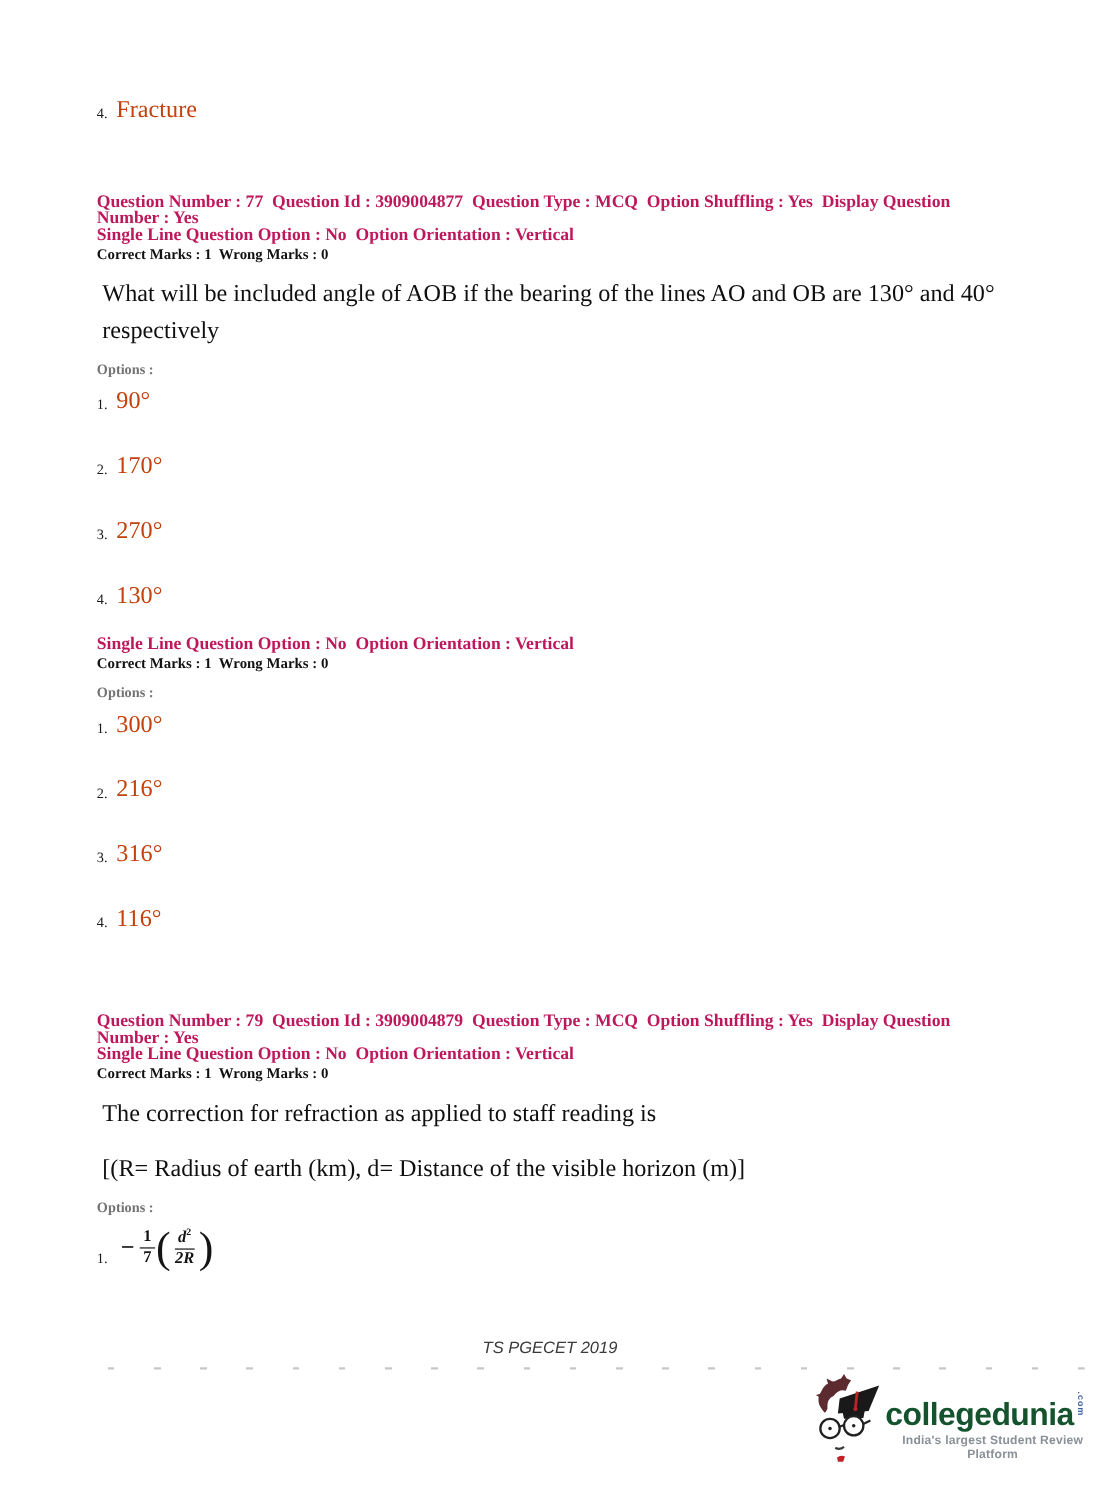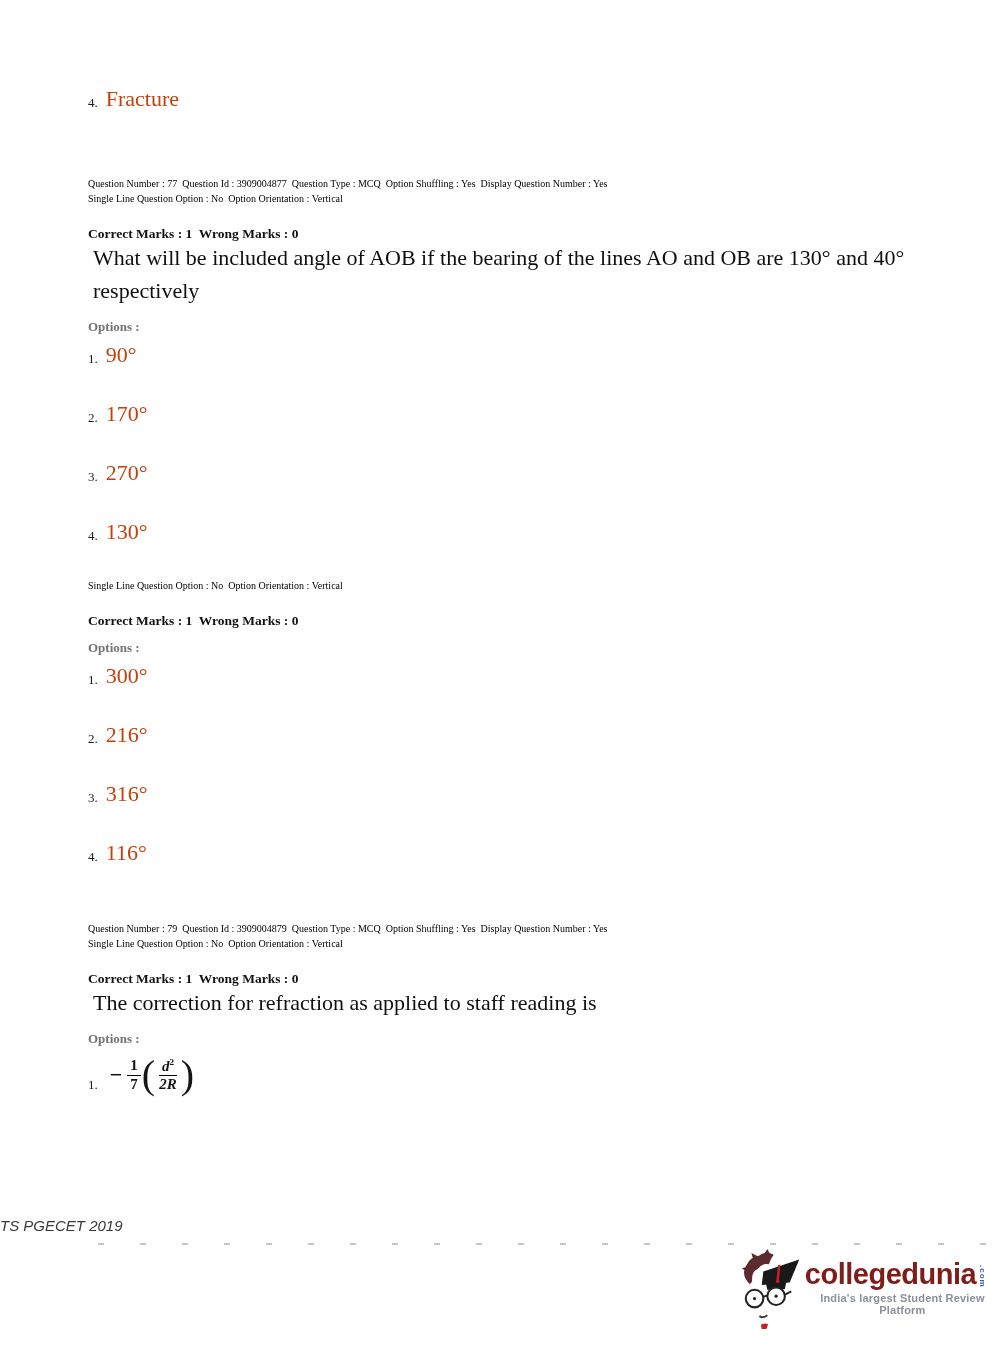--- a/index.html
+++ b/index.html
@@ -14,40 +14,40 @@
   .abs{position:absolute;}
   
   .prev-opt{top:86px;left:88px;display:flex;align-items:flex-end;}
   .opt-num{font-size:13px;color:#1a1a1a;margin-right:8px;padding-bottom:1px;}
   .opt-val{font-size:22px;line-height:26px;color:#c2410c;}
   
   .qblock{left:88px;width:824px;}
   #q77{top:176px;}
   #q78{top:578px;}
   #q79{top:921px;}
-  .meta{font-weight:normal;font-size:10px;line-height:15px;white-space:pre-wrap;color:#000000;}
-  .marks{font-weight:bold;font-size:13.5px;line-height:15px;margin-top:20px;white-space:pre-wrap;color:#121212;}
-  .qtext{font-size:22px;line-height:33px;margin-top:0;padding-left:5px;color:#0f0f0f;max-width:830px;}
+  .meta{font-weight:bold;font-size:16px;line-height:15px;white-space:pre-wrap;color:#be185d;}
+  .marks{font-weight:bold;font-size:13.5px;line-height:15px;margin-top:2px;white-space:pre-wrap;color:#121212;}
+  .qtext{font-size:22px;line-height:33px;margin-top:12px;padding-left:5px;color:#0f0f0f;max-width:830px;}
   .qtext2{font-size:22px;line-height:33px;margin-top:17px;padding-left:5px;color:#0f0f0f;}
   .opt-label{font-weight:bold;font-size:13px;margin-top:12px;white-space:pre-wrap;color:#737373;}
   .option{display:flex;align-items:flex-end;margin-top:33px;}
   .option.first{margin-top:7px;}
   
   .formula-row{display:flex;align-items:flex-end;margin-top:8px;}
   .formula-row .opt-num{padding-bottom:2px;}
   .formula{display:inline-flex;align-items:center;font-weight:bold;font-size:15px;margin-left:4px;}
   .minus{font-size:22px;font-weight:bold;margin-right:5px;}
   .frac{display:inline-flex;flex-direction:column;align-items:center;line-height:1.15;}
   .frac .fnum{border-bottom:1.6px solid #000;padding:0 3px;}
   .frac .fden{padding:0 3px;}
   .paren{font-size:40px;font-weight:normal;line-height:40px;margin:0 1px;font-family:"Liberation Serif",serif;}
   .inner i{font-style:italic;}
   .inner sup{font-size:9px;}
   
-  .footer-exam{top:1217px;left:0;width:1000px;text-align:left;
+  .footer-exam{top:1217px;left:0;width:1000px;text-align:center;
     font-family:"Liberation Sans",sans-serif;font-style:italic;font-size:15px;color:#3a3a3a;}
   .faded-row{top:1243px;left:98px;width:888px;height:2px;
     background:repeating-linear-gradient(90deg,#c6c6c6 0 6px,transparent 6px 42px);}
   
   .logo{top:1243px;left:737px;display:flex;align-items:flex-start;}
   .logo-text{margin-left:4px;margin-top:16px;}
   .brand-row{display:flex;align-items:flex-start;}
   .brand{font-family:"Liberation Sans",sans-serif;font-weight:bold;font-size:29px;line-height:30px;letter-spacing:-0.5px;}
   .dotcom{font-family:"Liberation Sans",sans-serif;font-size:8px;font-weight:bold;
     writing-mode:vertical-rl;letter-spacing:1px;margin-left:2px;margin-top:6px;}
@@ -107,20 +107,21 @@
       <span class="opt-num">4.</span>
       <span class="opt-val">116°</span>
     </div>
   </div>
 
   <div class="abs qblock" id="q79">
     <div class="meta">Question Number : 79  Question Id : 3909004879  Question Type : MCQ  Option Shuffling : Yes  Display Question Number : Yes</div>
     <div class="meta">Single Line Question Option : No  Option Orientation : Vertical</div>
     <div class="marks">Correct Marks : 1  Wrong Marks : 0</div>
     <div class="qtext">The correction for refraction as applied to staff reading is</div>
+    <div class="qtext2">[(R= Radius of earth (km), d= Distance of the visible horizon (m)]</div>
     <div class="opt-label">Options :</div>
     <div class="formula-row">
       <span class="opt-num">1.</span>
       <span class="formula">
         <span class="minus">−</span>
         <span class="frac">
           <span class="fnum">1</span>
           <span class="fden">7</span>
         </span>
         <span class="paren">(</span>
@@ -154,20 +155,20 @@
       <path d="M60,59 L68,55" stroke="#222222" stroke-width="2.4"></path>
       <circle cx="22" cy="64" r="2" fill="#222222"></circle>
       <circle cx="49" cy="61" r="2" fill="#222222"></circle>
 
       <path d="M28,86 Q33,89 38,85" stroke="#3a3a3a" stroke-width="2.4" fill="none"></path>
 
       <path d="M30,97 Q34,94 39,96 L37,102 L31,102 Z" fill="#C32027"></path>
     </svg>
     <div class="logo-text">
       <div class="brand-row">
-        <span class="brand" style="color: #7f1d1d;">collegedunia</span>
+        <span class="brand" style="color: #14532d; margin-top: 12px;">collegedunia</span>
         <span class="dotcom" style="color: rgb(58, 95, 169);">.com</span>
       </div>
       <div class="tagline" style="color: rgb(138, 143, 152);">India's largest Student Review Platform</div>
     </div>
   </div>
 
 </div>
 
 </body></html>

